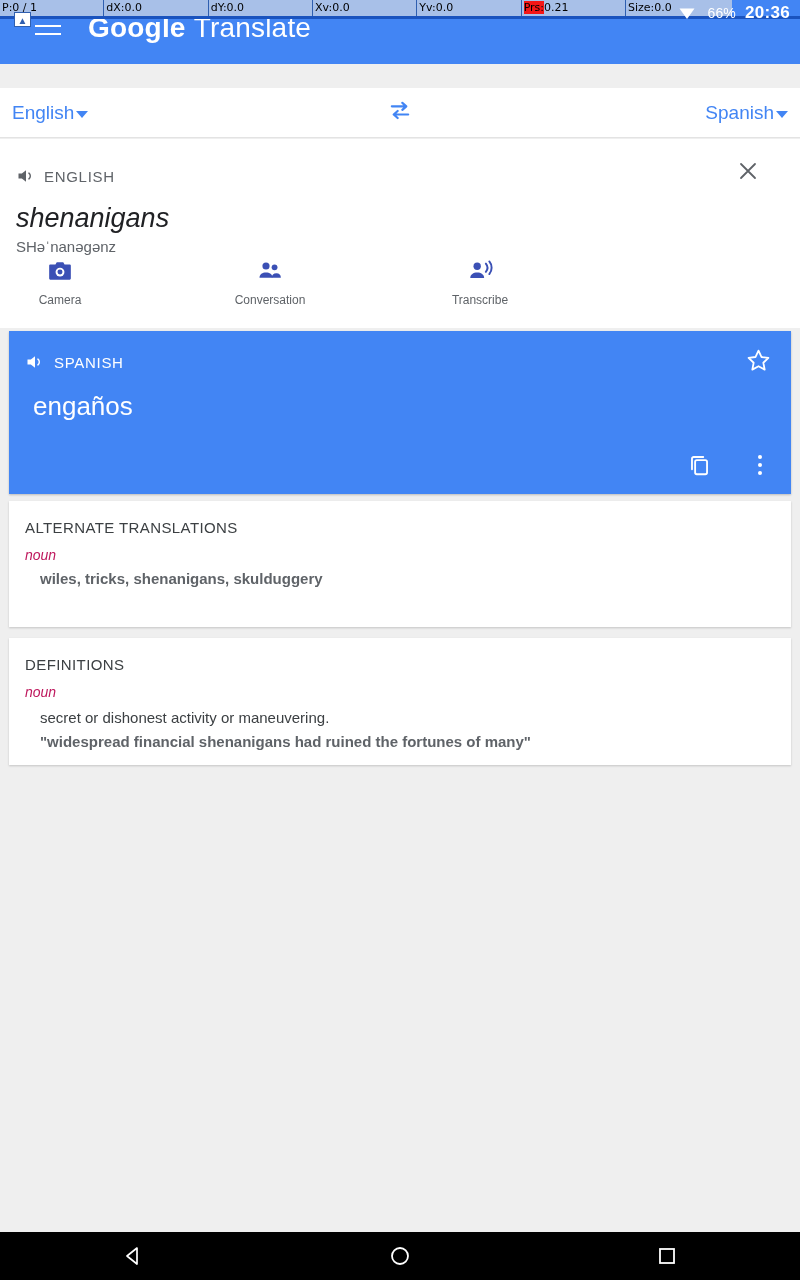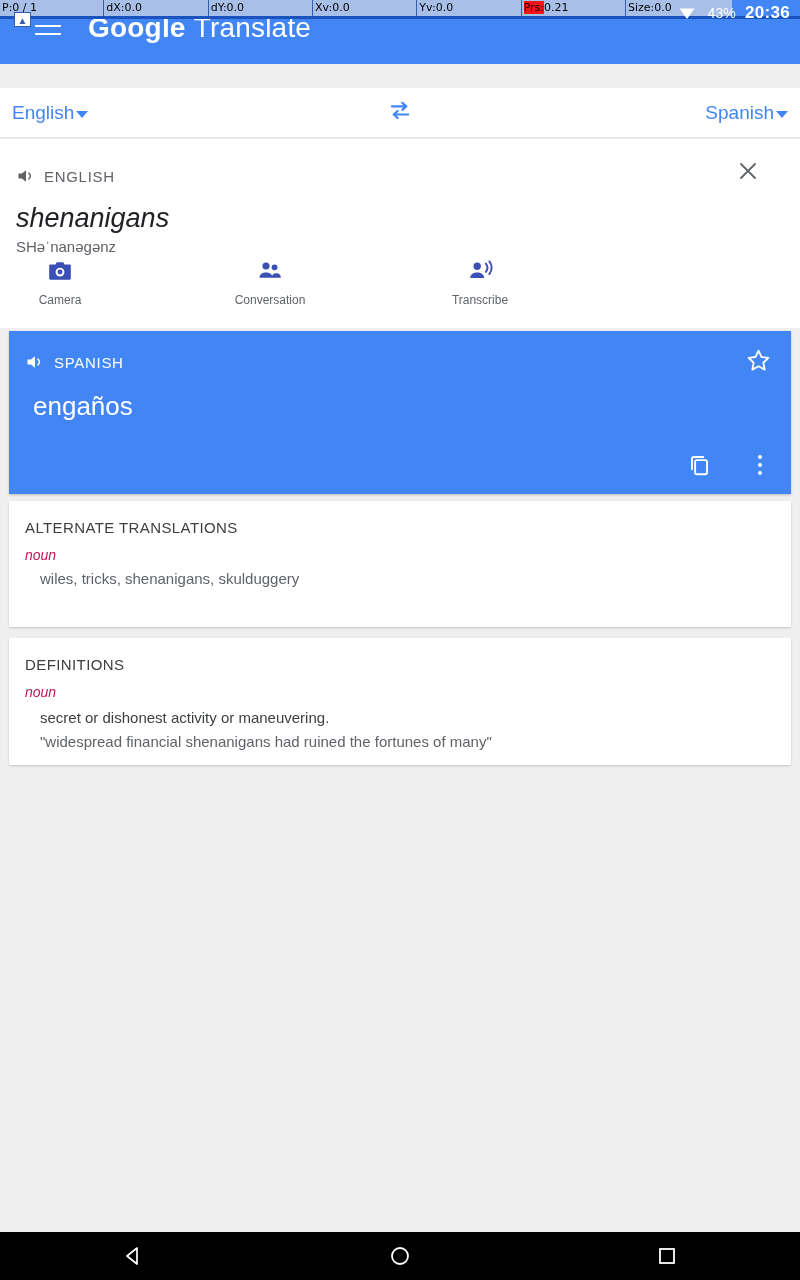--- a/index.html
+++ b/index.html
@@ -152,21 +152,21 @@
   #alternates { top: 501px; height: 126px; }
   #definitions { top: 638px; height: 127px; }
   .card-title {
     padding: 18px 0 0 16px; font-size: 15px; color: #3c4043; letter-spacing: .4px;
   }
   .pos {
     padding: 11px 0 0 16px; font-size: 14px; color: #be185d; font-style: italic;
   }
   .entry-main { padding: 9px 0 0 31px; font-size: 15px; color: #3c4043; }
   .entry-main b { font-weight: 700; }
-  .entry-sub { padding: 7px 0 0 31px; font-size: 15px; color: #5f6368; }
+  .entry-sub { padding: 7px 0 0 31px; font-size: 15px; color: #5f6368; font-weight: bold; }
 
   
   .navbar {
     position: absolute; left: 0; bottom: 0; width: 800px; height: 48px;
     background: #000; display: flex; align-items: center; justify-content: space-around;
   }
   .navbtn { width: 70px; height: 48px; display: flex; align-items: center;
             justify-content: center; cursor: pointer; }
 </style>
 </head>
@@ -197,21 +197,21 @@
     <div class="brand">
       <span class="g">Google</span>
       <span class="t">Translate</span>
     </div>
   </div>
 
   <div class="status-right">
     <svg class="wifi" width="22" height="18" viewBox="0 0 24 24">
       <path d="M2 6 L22 6 L12 20 Z" fill="#ffffff"></path>
     </svg>
-    <span class="batt">43%</span>
+    <span class="batt">66%</span>
     <span class="clock">20:36</span>
   </div>
 
   <div class="langbar">
     <div class="lang src">
       <span>English</span>
       <span class="caret"></span>
     </div>
     <div class="swap">
       <svg width="28" height="28" viewBox="0 0 24 24">

